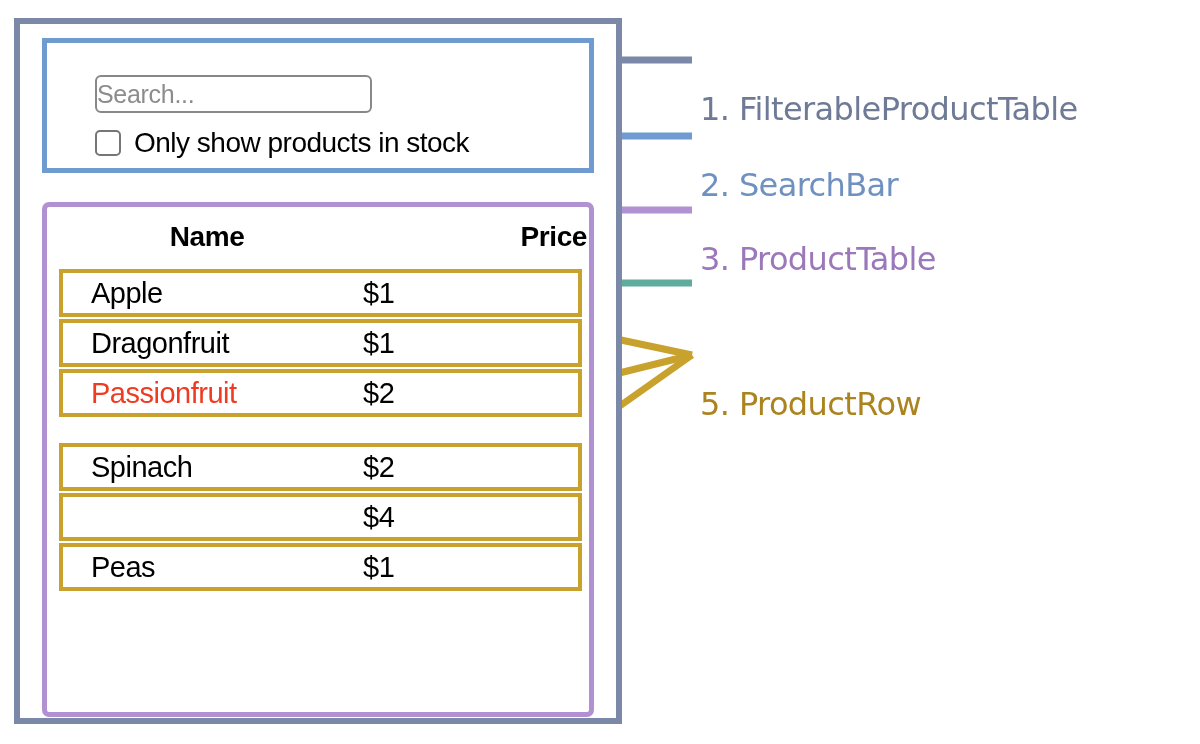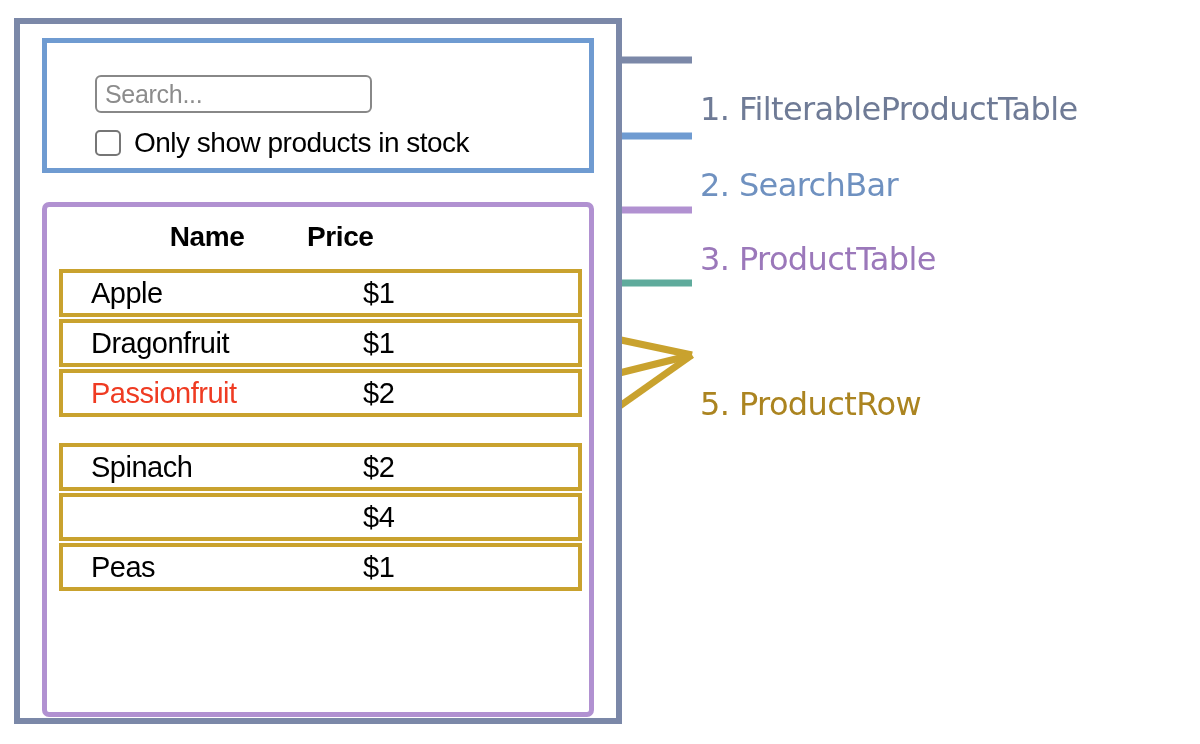--- a/index.html
+++ b/index.html
@@ -59,21 +59,21 @@
     left: 48px;
     top: 32px;
     width: 277px;
     height: 38px;
     border: 2px solid #888888;
     border-radius: 6px;
     box-sizing: border-box;
     background: #ffffff;
     display: flex;
     align-items: center;
-    padding-left: 8px;
+    padding-left: 0;
     font-size: 25px;
     color: #8c8c8c;
     letter-spacing: -0.3px;
     font-family: "Liberation Sans", sans-serif;
   }
 
   .checkbox-row {
     position: absolute;
     left: 48px;
     top: 84px;
@@ -134,21 +134,21 @@
     text-align: center;
     font-size: 28px;
     font-weight: bold;
     color: #000000;
     letter-spacing: -0.4px;
   }
   .th-price {
     position: absolute;
     left: 260px;
     width: 280px;
-    text-align: left;
+    text-align: right;
     font-size: 28px;
     font-weight: bold;
     color: #000000;
     letter-spacing: -0.4px;
   }
 
   .rows-area {
     position: absolute;
     left: 12px;
     top: 62px;

